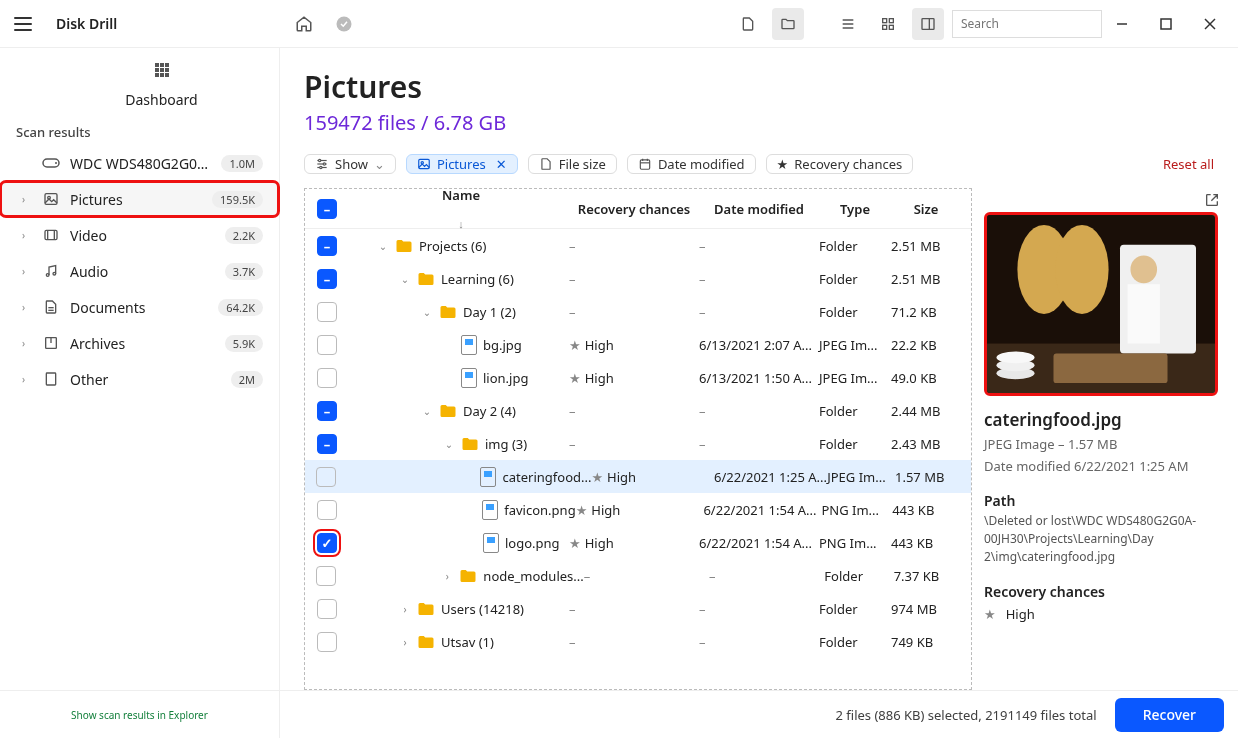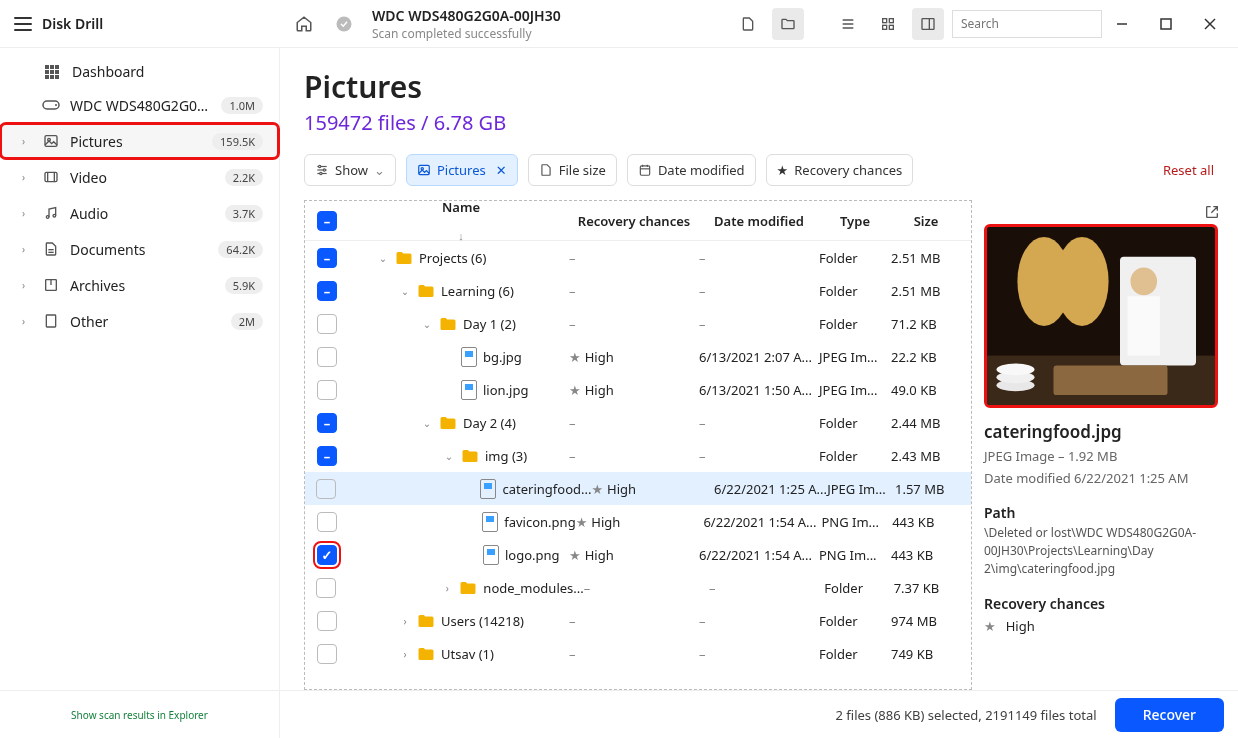--- a/index.html
+++ b/index.html
@@ -1,20 +1,20 @@
 <!DOCTYPE html>
 <html><head>
 <meta charset="utf-8">
 <style>
 * { box-sizing: border-box; margin: 0; padding: 0; font-family: -apple-system, 'Segoe UI', system-ui, sans-serif; }
 body { width: 1238px; height: 738px; background: #fff; color: #222; font-size: 13px; overflow: hidden; display: flex; flex-direction: column; }
 
 
 .topbar { height: 48px; display: flex; align-items: center; padding: 0 8px; border-bottom: 1px solid #eee; }
-.topbar-left { display: flex; align-items: center; width: 280px; gap: 10px; padding-left: 6px;}
+.topbar-left { display: flex; align-items: center; width: 280px; gap: 24px; padding-left: 6px;}
 .hamburger { width:18px; height:14px; display:flex; flex-direction:column; justify-content:space-between;}
 .hamburger span { display:block; height:2px; background:#333; border-radius:1px;}
 .app-title { font-weight:600; font-size:14px;}
 .topbar-mid { display:flex; align-items:center; gap:8px; flex:1;}
 .icon-btn { width:32px; height:32px; border-radius:4px; display:flex; align-items:center; justify-content:center; color:#555; cursor:pointer;}
 .icon-btn.active{background:#eaeaea;}
 .drive-info { display:flex; flex-direction:column; margin-left:4px;}
 .drive-name { font-weight:600; font-size:14px;}
 .scan-status { font-size:12px; color:#888;}
 .topbar-right { display:flex; align-items:center; gap:4px;}
@@ -27,31 +27,31 @@
 .sidebar { width:280px; border-right:1px solid #eee; display:flex; flex-direction:column; padding-top:8px;}
 .sidebar-item { display:flex; align-items:center; height:36px; padding:0 16px 0 34px; gap:10px; cursor:pointer; position:relative;}
 .sidebar-item .chev { position:absolute; left:16px; color:#888; font-size:10px;}
 .sidebar-item .icn { width:18px; display:flex; justify-content:center; color:#444;}
 .sidebar-item .lbl { flex:1; font-size:14px; white-space:nowrap; overflow:hidden; text-overflow:ellipsis;}
 .sidebar-item .count { background:#eee; border-radius:10px; padding:1px 8px; font-size:11px; color:#444;}
 .sidebar-item.highlight { outline:3px solid #e11; outline-offset:-2px; border-radius:6px; background:#f6f6f6;}
 .sidebar-item.scan { padding-left:42px;}
 .sidebar-item.scan .chev{left:22px;}
 .sidebar-header{ font-size:13px; color:#444; padding:8px 16px 4px; font-weight:500;}
-.sidebar .dash-row { display:flex; align-items:center; gap:12px; padding:6px 0 6px 44px; font-size:14px;}
+.sidebar .dash-row { display:flex; align-items:center; gap:12px; padding:6px 0 6px 44px; font-size:14px;flex-direction:column;}
 .sidebar-footer { margin-top:auto; border-top:1px solid #eee; height:48px; display:flex; align-items:center; justify-content:center;}
 .sidebar-footer a { color:#15803d; font-size:10px; text-decoration:none;}
 
 
 .content { flex:1; display:flex; flex-direction:column; overflow:hidden;}
 .page-header { padding:18px 24px 10px;}
 .page-title { font-size:30px; font-weight:600; margin-bottom:2px;}
 .page-subtitle { font-size:20px; color:#6d28d9; font-weight:400;}
 .filters { display:flex; align-items:center; gap:10px; padding:8px 24px 14px;}
-.chip { height:32px; border:1px solid #ddd; border-radius:6px; display:flex; align-items:center; gap:6px; padding:0 10px; font-size:13px; background:#fff; color:#333;}
+.chip { height:20px; border:1px solid #ddd; border-radius:6px; display:flex; align-items:center; gap:6px; padding:0 10px; font-size:13px; background:#fff; color:#333;}
 .chip.active { background:#e3f0ff; border-color:#b8d9ff; color:#0a58d6;}
 .chip .x{margin-left:4px; cursor:pointer;}
 .reset { margin-left:auto; color:#b91c1c; font-size:13px; cursor:pointer;}
 
 .body-split { flex:1; display:flex; overflow:hidden; padding:0 10px 0 24px;}
 .table-wrap { flex:1; border:1px dashed #bbb; overflow:auto; position:relative;}
 .table-head { display:flex; align-items:center; height:40px; border-bottom:1px solid #eee; position:sticky; top:0; background:#fff; z-index:2;}
 .col-chk{width:44px; display:flex; justify-content:center;}
 .col-name{flex:1; padding-left:4px;}
 .col-rec{width:130px;}
@@ -102,24 +102,20 @@
     <div class="icon-btn">
       <svg width="18" height="18" viewBox="0 0 24 24" fill="none" stroke="#555" stroke-width="2">
           <path d="M3 10l9-7 9 7v10a1 1 0 01-1 1h-5v-6h-6v6H4a1 1 0 01-1-1V10z"></path>
         </svg>
     </div>
     <div class="icon-btn">
       <svg width="18" height="18" viewBox="0 0 24 24">
           <circle cx="12" cy="12" r="10" fill="#bbb"></circle>
           <path d="M8 12l3 3 5-6" stroke="#fff" stroke-width="2" fill="none"></path>
         </svg>
-    </div>
-    <div class="drive-info">
-      <div class="drive-name">WDC WDS480G2G0A-00JH30</div>
-      <div class="scan-status">Scan completed successfully</div>
     </div>
     <div style="flex:1"></div>
     <div class="icon-btn">
         <svg width="16" height="16" viewBox="0 0 24 24" fill="none" stroke="#555" stroke-width="2">
           <path d="M14 3H6a1 1 0 00-1 1v16a1 1 0 001 1h12a1 1 0 001-1V8l-5-5z"></path>
         </svg>
       </div>
     <div class="icon-btn active">
         <svg width="16" height="16" viewBox="0 0 24 24" fill="none" stroke="#555" stroke-width="2">
           <path d="M3 6a1 1 0 011-1h5l2 2h9a1 1 0 011 1v10a1 1 0 01-1 1H4a1 1 0 01-1-1V6z"></path>
@@ -183,20 +179,21 @@
           <rect x="11" y="1" width="4" height="4" fill="#555"></rect>
           <rect x="1" y="6" width="4" height="4" fill="#555"></rect>
           <rect x="6" y="6" width="4" height="4" fill="#555"></rect>
           <rect x="11" y="6" width="4" height="4" fill="#555"></rect>
           <rect x="1" y="11" width="4" height="4" fill="#555"></rect>
           <rect x="6" y="11" width="4" height="4" fill="#555"></rect>
           <rect x="11" y="11" width="4" height="4" fill="#555"></rect>
         </svg>
       <span>Dashboard</span>
     </div>
+    <div class="sidebar-header">Scan results</div>
     <div class="sidebar-item scan">
       <span class="icn">
           <svg width="18" height="12" viewBox="0 0 18 12">
             <rect x="1" y="2" width="16" height="8" rx="4" fill="none" stroke="#555" stroke-width="1.5"></rect>
             <circle cx="14" cy="6" r="1" fill="#555"></circle>
           </svg>
         </span>
       <span class="lbl">WDC WDS480G2G0A-0...</span>
       <span class="count">1.0M</span>
     </div>
@@ -584,21 +581,21 @@
             <rect x="140" y="30" width="80" height="110" fill="#f0f0f0" rx="4"></rect>
             <circle cx="165" cy="55" r="14" fill="#e0c090"></circle>
             <rect x="148" y="70" width="34" height="60" fill="#fafafa"></rect>
             <ellipse cx="30" cy="160" rx="20" ry="6" fill="#e8e8e8"></ellipse>
             <ellipse cx="30" cy="152" rx="20" ry="6" fill="#f0f0f0"></ellipse>
             <ellipse cx="30" cy="144" rx="20" ry="6" fill="#f8f8f8"></ellipse>
             <rect x="70" y="140" width="120" height="30" fill="#8b6840" rx="3"></rect>
           </svg>
         </div>
         <h3>cateringfood.jpg</h3>
-        <div class="meta">JPEG Image – 1.92 MB</div>
+        <div class="meta">JPEG Image – 1.57 MB</div>
         <div class="meta">Date modified 6/22/2021 1:25 AM</div>
         <div class="label">Path</div>
         <div class="path">\Deleted or lost\WDC WDS480G2G0A-00JH30\Projects\Learning\Day 2\img\cateringfood.jpg</div>
         <div class="label">Recovery chances</div>
         <div style="margin-top:4px;display:flex;align-items:center;gap:6px;">
           <span class="star">★</span>
           <span>High</span>
         </div>
       </div>
     </div>

